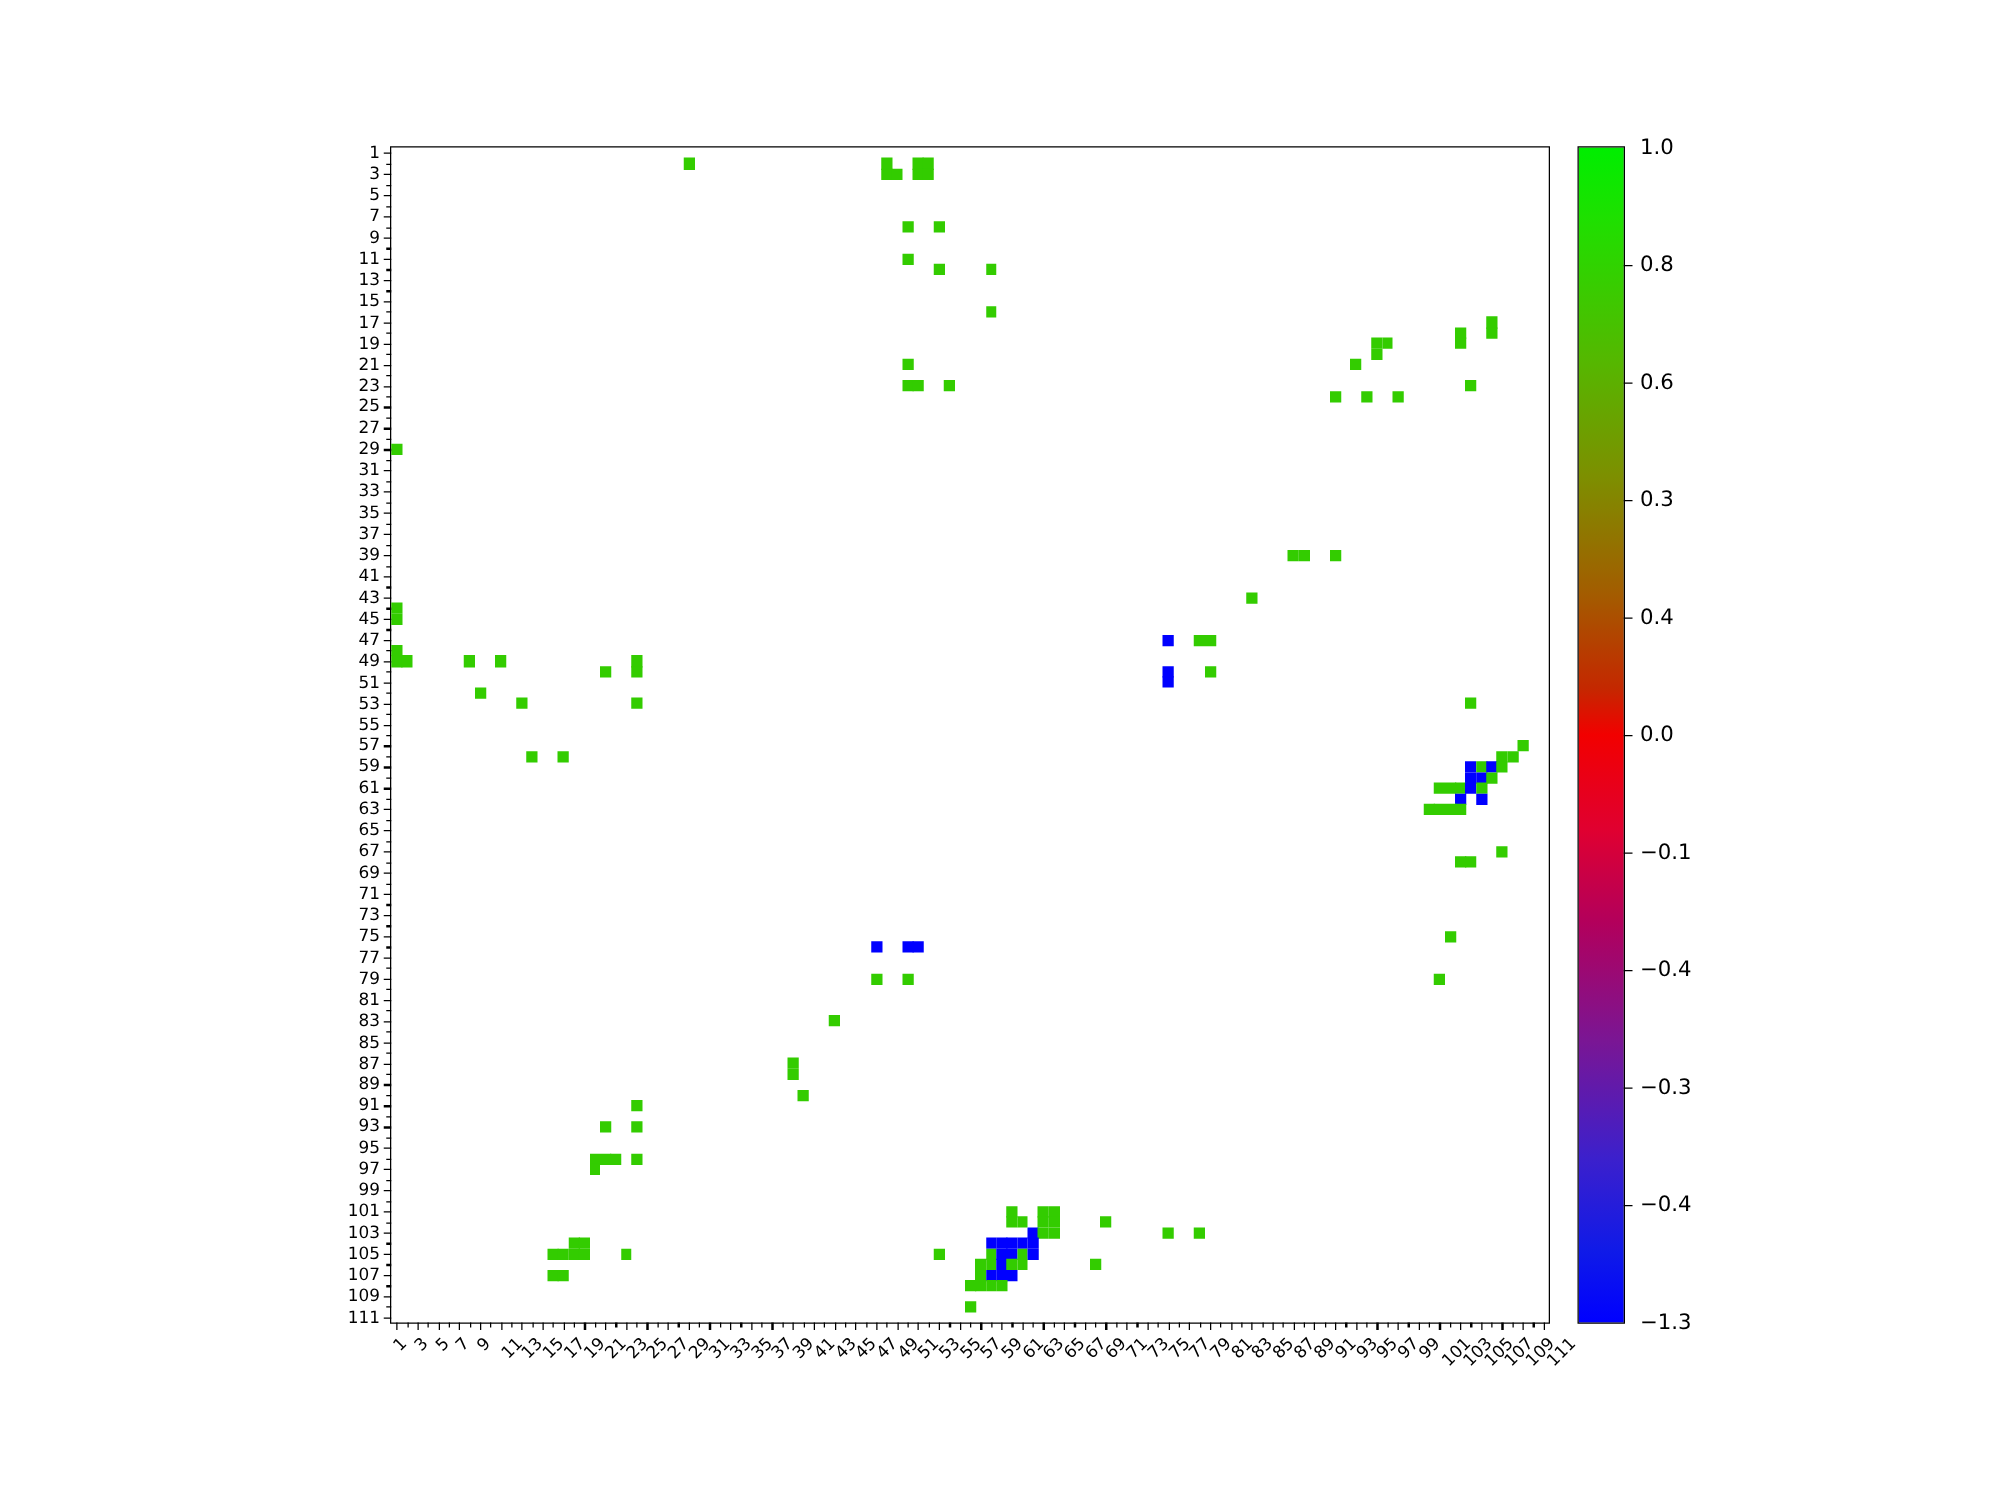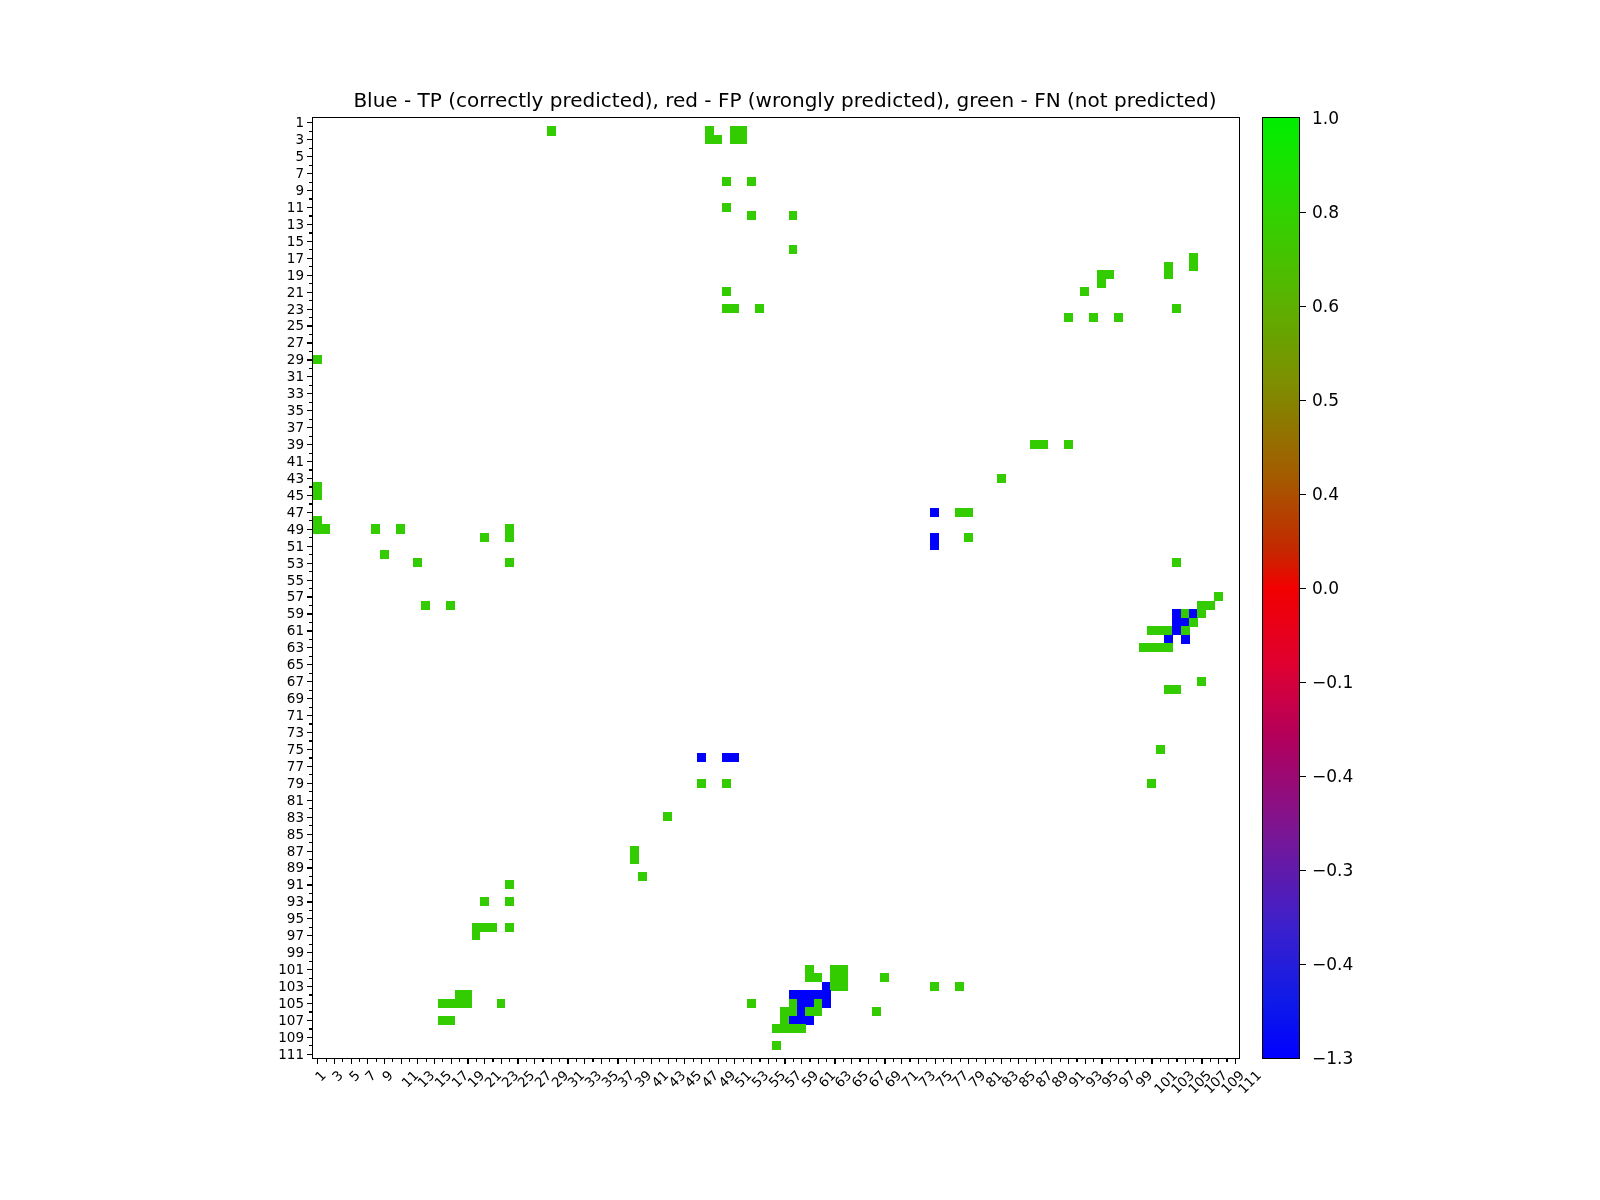--- a/index.html
+++ b/index.html
@@ -40,21 +40,20 @@
   .cbtick{position:absolute;left:100%;width:7px;height:1.3px;background:#000;}
   .cblabel{position:absolute;left:100%;margin-left:13px;font-size:17px;
            transform:translateY(-50%);white-space:nowrap;}
 </style>
 </head>
 <body>
 
 <div class="page">
 
 
-  <div class="subtitle">Blue - TP (correctly predicted), red - FP (wrongly predicted), green - FN (not predicted)</div>
 
   <div id="plot-frame">
     <div id="cells">
         <div class="cell" style="left: 233.586px; top: 8.46847px; width: 8.94234px; height: 9.06847px; background: rgb(51, 204, 0);"></div>
         <div class="cell" style="left: 392.09px; top: 8.46847px; width: 8.94234px; height: 9.06847px; background: rgb(51, 204, 0);"></div>
         <div class="cell" style="left: 392.09px; top: 16.9369px; width: 8.94234px; height: 9.06847px; background: rgb(51, 204, 0);"></div>
         <div class="cell" style="left: 400.432px; top: 16.9369px; width: 8.94234px; height: 9.06847px; background: rgb(51, 204, 0);"></div>
         <div class="cell" style="left: 417.117px; top: 8.46847px; width: 8.94234px; height: 9.06847px; background: rgb(51, 204, 0);"></div>
         <div class="cell" style="left: 425.459px; top: 8.46847px; width: 8.94234px; height: 9.06847px; background: rgb(51, 204, 0);"></div>
         <div class="cell" style="left: 417.117px; top: 16.9369px; width: 8.94234px; height: 9.06847px; background: rgb(51, 204, 0);"></div>
@@ -536,21 +535,21 @@
       <div class="xlabel" style="left: 913.829px; top: 940px;">111</div>
     </div>
 
   <div id="colorbar">
       <div class="cblabel" style="top: 0px;">1.0</div>
       <div class="cbtick" style="top: 94px;"></div>
       <div class="cblabel" style="top: 94px;">0.8</div>
       <div class="cbtick" style="top: 188px;"></div>
       <div class="cblabel" style="top: 188px;">0.6</div>
       <div class="cbtick" style="top: 282px;"></div>
-      <div class="cblabel" style="top: 282px;">0.5</div>
+      <div class="cblabel" style="top: 282px;">0.3</div>
       <div class="cbtick" style="top: 376px;"></div>
       <div class="cblabel" style="top: 376px;">0.4</div>
       <div class="cbtick" style="top: 470px;"></div>
       <div class="cblabel" style="top: 470px;">0.0</div>
       <div class="cbtick" style="top: 564px;"></div>
       <div class="cblabel" style="top: 564px;">−0.1</div>
       <div class="cbtick" style="top: 658px;"></div>
       <div class="cblabel" style="top: 658px;">−0.4</div>
       <div class="cbtick" style="top: 752px;"></div>
       <div class="cblabel" style="top: 752px;">−0.3</div>

